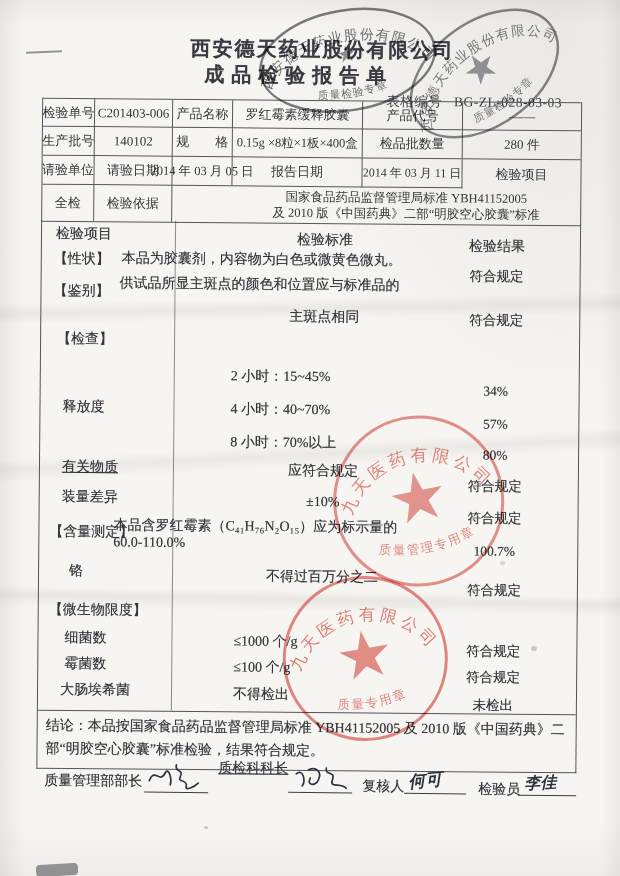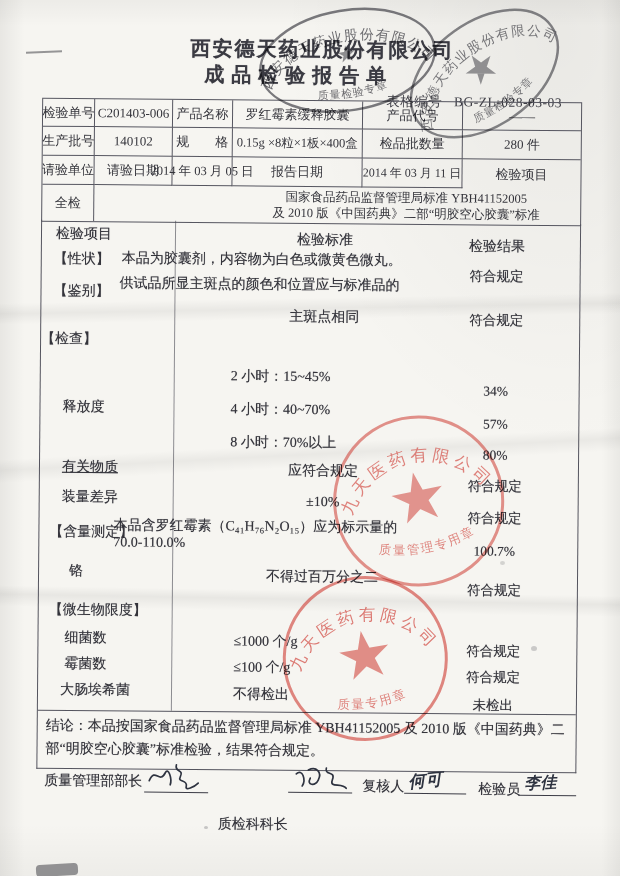--- a/index.html
+++ b/index.html
@@ -94,20 +94,21 @@
       <div class="cell">280 件</div>
 
       <div class="cell">请验单位</div>
       <div class="cell">请验日期</div>
       <div class="cell" style="font-size:12.5px;">2014 年 03 月 05 日</div>
       <div class="cell">报告日期</div>
       <div class="cell" style="font-size:12px;">2014 年 03 月 11 日</div>
 
       <div class="cell last-row">检验项目</div>
       <div class="cell last-row">全检</div>
+      <div class="cell last-row">检验依据</div>
       <div class="cell last-row basis-cell" style="grid-column:4/7;border-right:none;">
         <span>国家食品药品监督管理局标准 YBH41152005</span>
         <span>及 2010 版《中国药典》二部“明胶空心胶囊”标准</span>
       </div>
     </div>
 
     <div class="abs bodybox">
       <div class="abs vline"></div>
       <div class="abs hline"></div>
 
@@ -117,41 +118,41 @@
 
       <div class="abs item ink" style="left:12px;top:30px;text-align:right;">【性状】</div>
       <div class="abs stdl ink" style="left:80px;top:29px;">本品为胶囊剂，内容物为白色或微黄色微丸。</div>
       <div class="abs resc ink" style="top:44px;">符合规定</div>
 
       <div class="abs stdl ink" style="left:78px;top:54px;">供试品所显主斑点的颜色和位置应与标准品的</div>
       <div class="abs item ink" style="left:12px;top:62px;">【鉴别】</div>
       <div class="abs stdc ink" style="top:86px;">主斑点相同</div>
       <div class="abs resc ink" style="top:88px;">符合规定</div>
 
-      <div class="abs item ink" style="left:0;top:110px;text-align:right;">【检查】</div>
+      <div class="abs item ink" style="left:16px;top:110px;text-align:right;">【检查】</div>
 
       <div class="abs stdl ink" style="left:190px;top:146px;">2 小时：15~45%</div>
       <div class="abs resc ink" style="top:160px;">34%</div>
       <div class="abs item ink" style="left:22px;top:178px;">释放度</div>
       <div class="abs stdl ink" style="left:190px;top:179px;">4 小时：40~70%</div>
       <div class="abs resc ink" style="top:193px;">57%</div>
       <div class="abs stdl ink" style="left:190px;top:212px;">8 小时：70%以上</div>
       <div class="abs resc ink" style="top:224px;">80%</div>
 
       <div class="abs item ink" style="left:22px;top:238px;text-decoration:underline;">有关物质</div>
       <div class="abs stdc ink" style="top:240px;">应符合规定</div>
       <div class="abs resc ink" style="top:254px;">符合规定</div>
 
       <div class="abs item ink" style="left:22px;top:268px;">装量差异</div>
       <div class="abs stdc ink" style="top:272px;">±10%</div>
       <div class="abs resc ink" style="top:286px;">符合规定</div>
 
       <div class="abs stdl ink" style="left:74px;top:296px;">本品含罗红霉素（C₄₁H₇₆N₂O₁₅）应为标示量的</div>
       <div class="abs item ink" style="left:10px;top:303px;">【含量测定】</div>
-      <div class="abs stdl ink" style="left:74px;top:314px;">70.0-110.0%</div>
+      <div class="abs stdl ink" style="left:74px;top:314px;">60.0-110.0%</div>
       <div class="abs resc ink" style="top:320px;">100.7%</div>
 
       <div class="abs item ink" style="left:30px;top:342px;">铬</div>
       <div class="abs stdc ink" style="top:346px;">不得过百万分之二</div>
       <div class="abs resc ink" style="top:358px;">符合规定</div>
 
       <div class="abs item ink" style="left:10px;top:381px;">【微生物限度】</div>
 
       <div class="abs item ink" style="left:26px;top:409px;">细菌数</div>
       <div class="abs stdl ink" style="left:195px;top:411px;">≤1000 个/g</div>
@@ -167,21 +168,21 @@
 
       <div class="abs conc ink">结论：本品按国家食品药品监督管理局标准 YBH41152005 及 2010 版《中国药典》二部“明胶空心胶囊”标准检验，结果符合规定。</div>
     </div>
 
     <div class="abs sig-label ink" style="left:48px;top:774px;">质量管理部部长</div>
     <svg class="abs" style="left:150px;top:760px;" width="62" height="34" viewBox="0 0 62 34">
       <path d="M3,22 C9,8 13,26 19,14 C22,8 26,20 24,26 M30,6 C28,14 38,10 34,18 C31,24 42,20 40,28 C39,32 48,28 52,24" fill="none" stroke="#2e3340" stroke-width="1.7" stroke-linecap="round"></path>
     </svg>
     <div class="abs sig-underline" style="left:148px;top:793px;width:64px;"></div>
 
-    <div class="abs sig-label ink" style="left:222px;top:816px;">质检科科长</div>
+    <div class="abs sig-label ink" style="left:222px;top:760px;text-decoration:underline;">质检科科长</div>
     <svg class="abs" style="left:296px;top:762px;" width="60" height="34" viewBox="0 0 60 34">
       <path d="M4,12 C10,6 14,18 10,24 M16,8 C24,4 30,10 26,18 C23,24 14,24 18,16 M34,6 C32,14 44,8 40,18 C37,26 50,20 54,26" fill="none" stroke="#2e3340" stroke-width="1.7" stroke-linecap="round"></path>
     </svg>
     <div class="abs sig-underline" style="left:292px;top:792px;width:64px;"></div>
 
     <div class="abs sig-label ink" style="left:366px;top:777px;">复核人</div>
     <div class="abs handname" style="left:412px;top:768px;transform:rotate(-6deg);">何可</div>
     <div class="abs sig-underline" style="left:408px;top:792px;width:62px;"></div>
 
     <div class="abs sig-label ink" style="left:482px;top:779px;">检验员</div>

